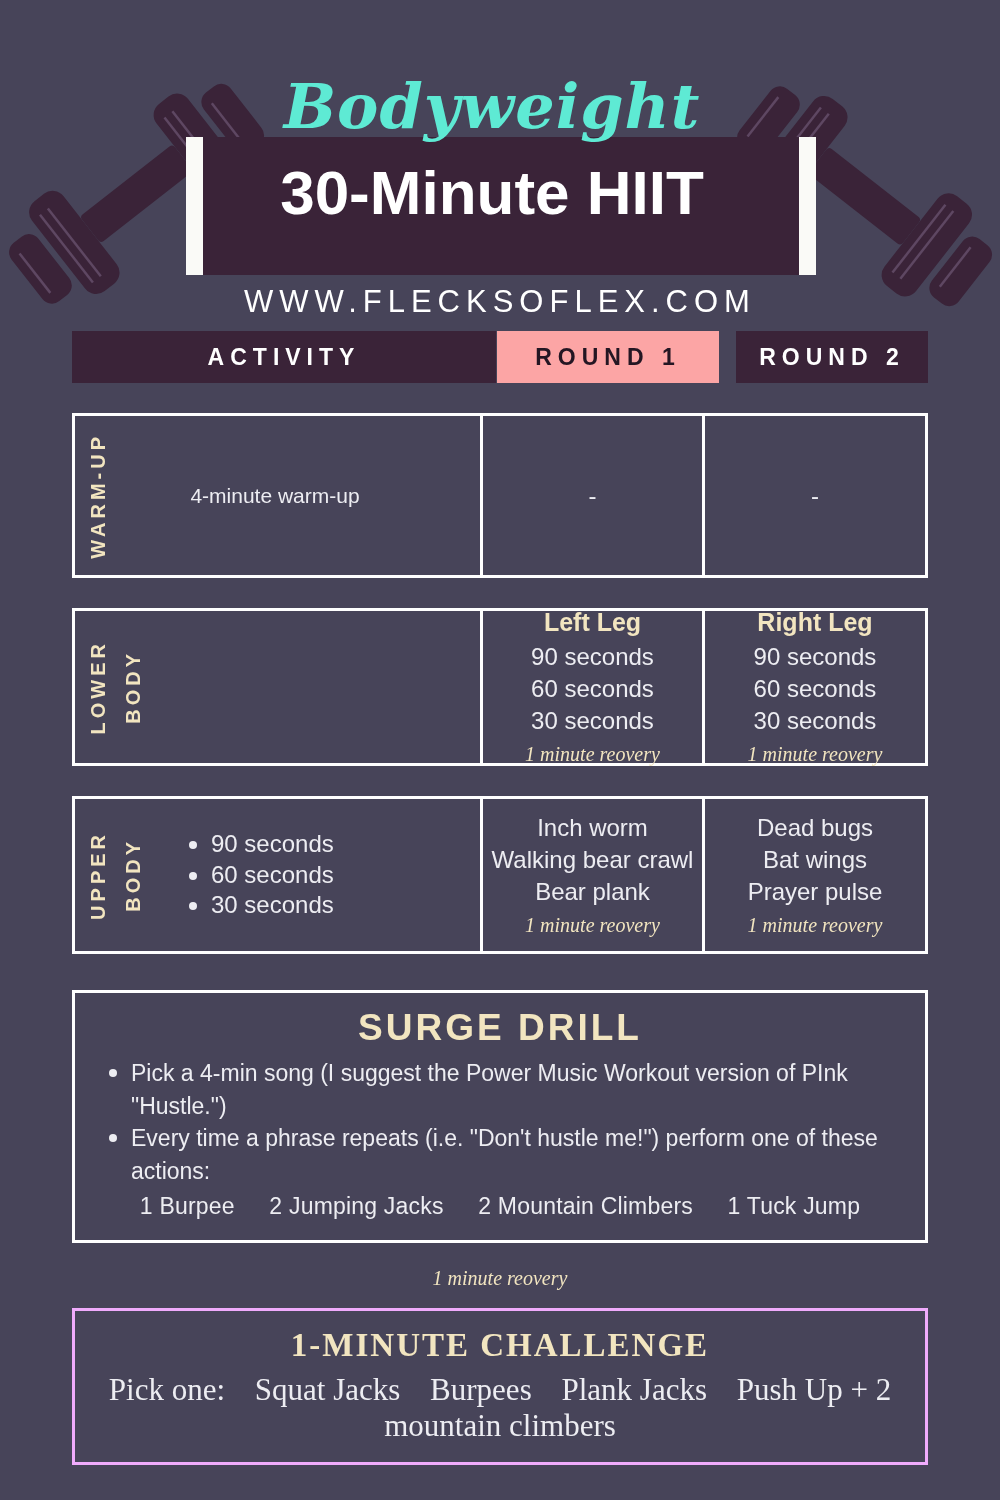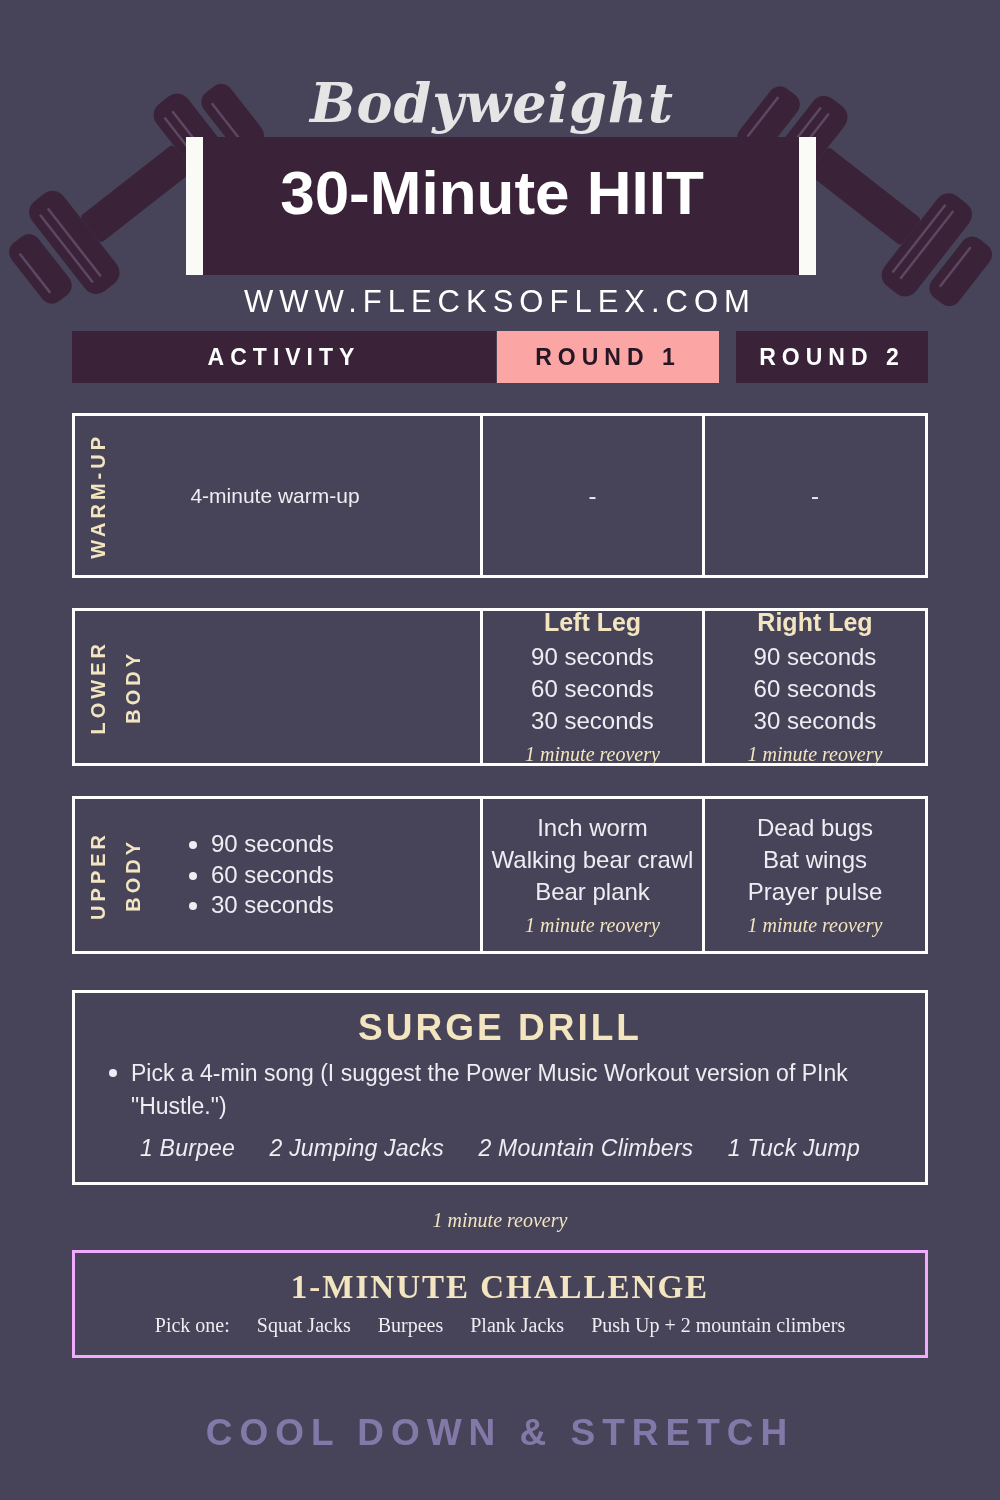--- a/index.html
+++ b/index.html
@@ -31,23 +31,23 @@
     height: 275px;
   }
   .title-script {
     position: absolute;
     top: 76px;
     left: 0; right: 16px;
     text-align: center;
     font-family: "DejaVu Serif", serif;
     font-style: italic;
     font-weight: bold;
-    font-size: 54px;
+    font-size: 62px;
     letter-spacing: 1px;
-    color: #e5e5e5;
+    color: #5eead4;
     z-index: 3;
     line-height: 1;
   }
   .banner {
     position: absolute;
     top: 137px;
     left: 193px;
     width: 613px;
     height: 138px;
     background: #3A2338;
@@ -245,23 +245,22 @@
     content: "";
     position: absolute;
     left: 6px; top: 12px;
     width: 8px; height: 8px;
     border-radius: 50%;
     background: #EDEDF2;
   }
   .surge .actions {
     color: #EDEDF2;
     font-size: 23px;
-    margin-top: 13px;
+    margin-top: 5px;
     letter-spacing: 0.2px;
-    font-style: italic;
   }
   .surge .actions span { margin: 0 14px; }
 
   .mid-recovery {
     text-align: center;
     font-family: "Liberation Serif", serif;
     font-style: italic;
     color: #F2E5C0;
     font-size: 20px;
     margin: 24px 0 18px 0;
@@ -276,21 +275,21 @@
   }
   .challenge h2 {
     color: #F2E5C0;
     font-size: 33px;
     font-weight: bold;
     letter-spacing: 2px;
     margin-bottom: 8px;
   }
   .challenge .picks {
     color: #EDEDF2;
-    font-size: 20px;
+    font-size: 31px;
   }
   .challenge .picks span { margin-right: 22px; }
   .challenge .picks span:last-child { margin-right: 0; }
 
   .footer {
     text-align: center;
     margin-top: 54px;
     color: #8279A8;
     font-size: 37px;
     font-weight: bold;
@@ -428,20 +427,21 @@
         <div>Prayer pulse</div>
         <div class="recovery">1 minute reovery</div>
       </div>
     </div>
   </div>
 
   <div class="surge">
     <h2>SURGE DRILL</h2>
     <ul>
       <li>Pick a 4-min song (I suggest the Power Music Workout version of PInk "Hustle.")</li>
+      <li>Every time a phrase repeats (i.e. "Don't hustle me!") perform one of these actions:</li>
     </ul>
     <div class="actions">
       <span>1 Burpee</span>
       <span>2 Jumping Jacks</span>
       <span>2 Mountain Climbers</span>
       <span>1 Tuck Jump</span>
     </div>
   </div>
 
   <div class="mid-recovery">1 minute reovery</div>

